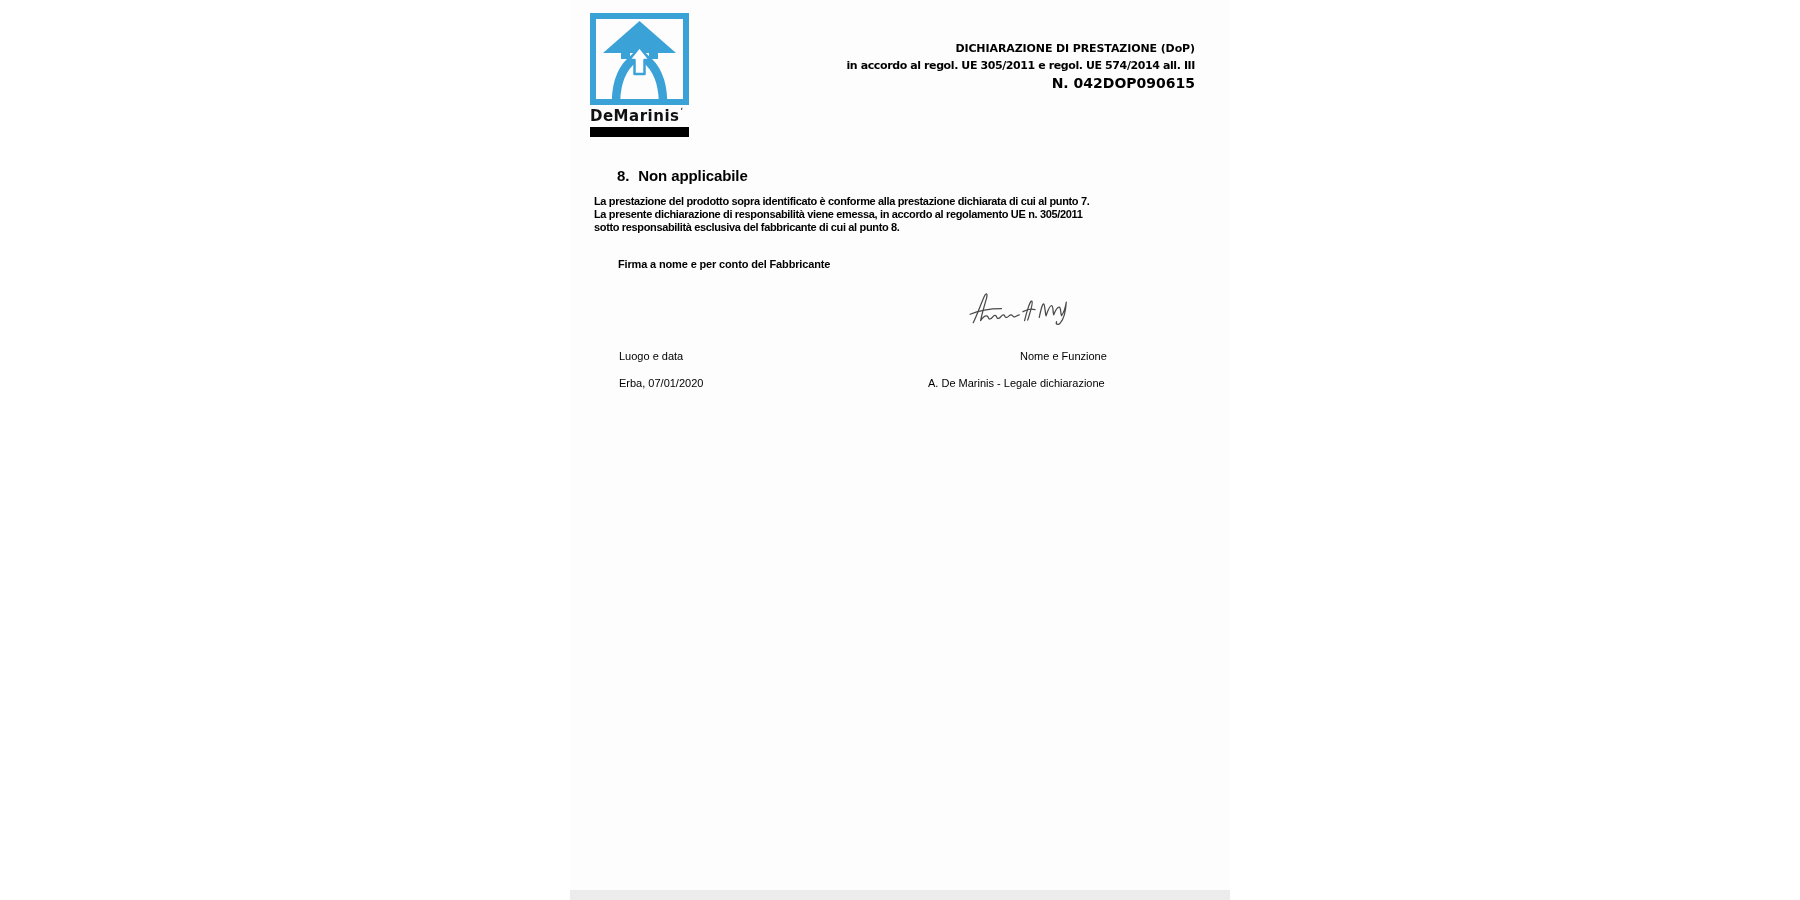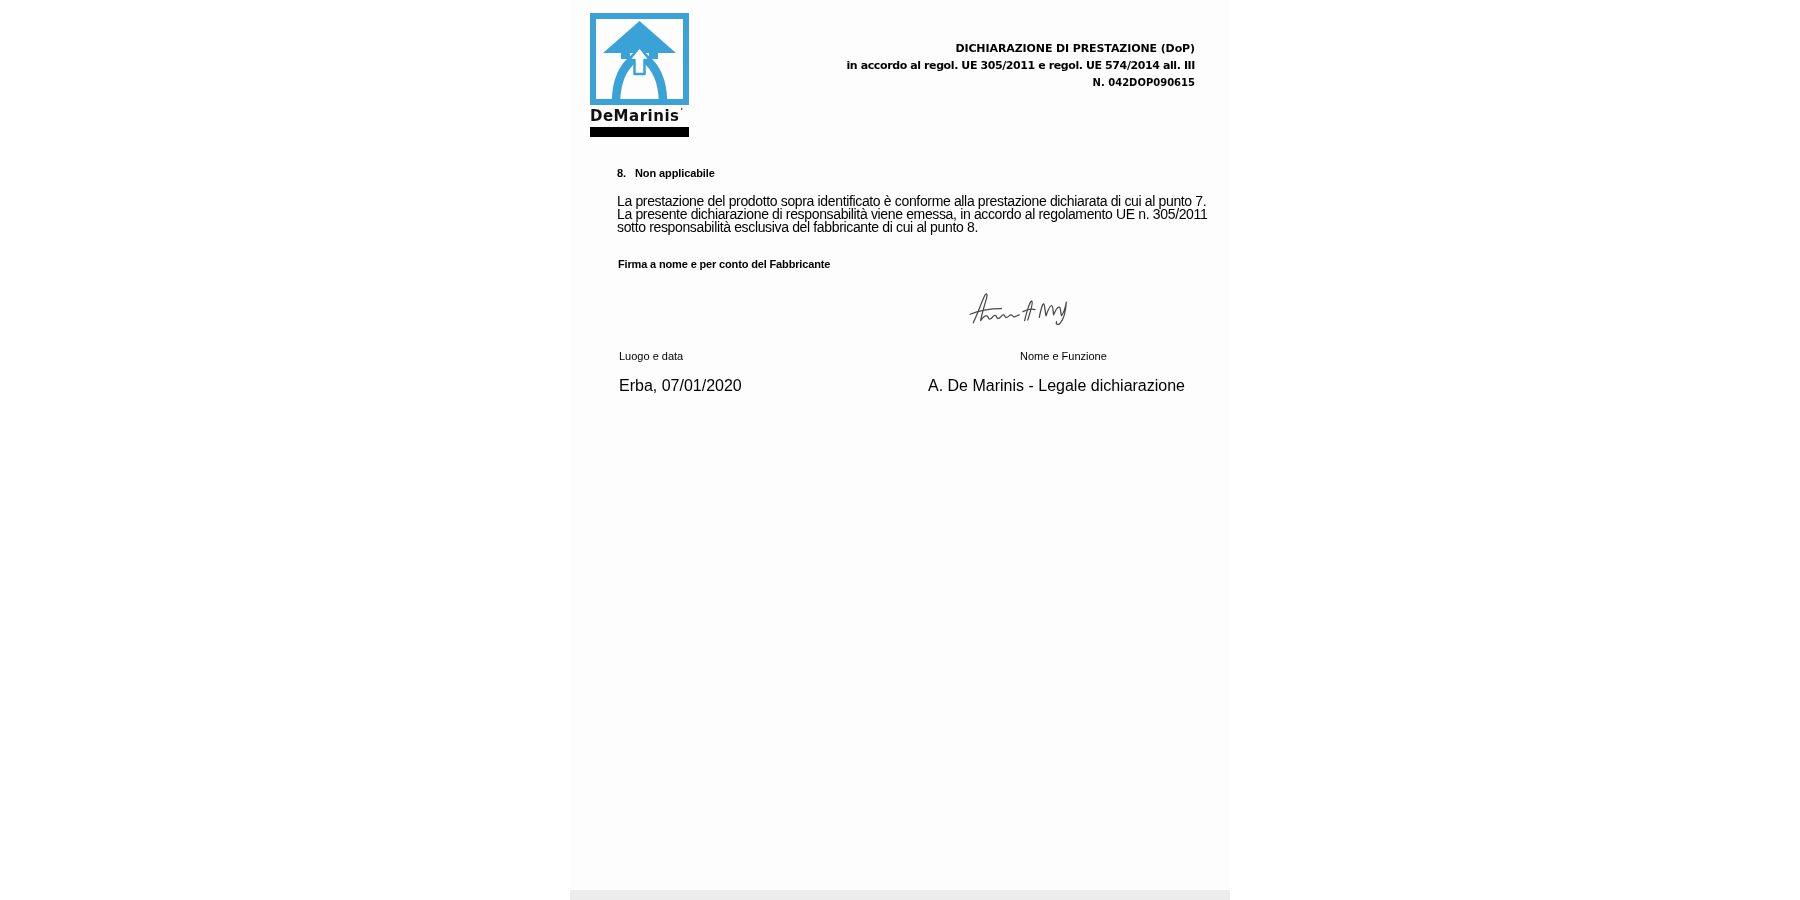--- a/index.html
+++ b/index.html
@@ -45,47 +45,47 @@
     position: absolute;
     left: 700px; top: 39px;
     width: 495px;
     text-align: right;
     font-family: "DejaVu Sans", sans-serif;
     font-weight: bold;
     color: #000000;
   }
   .h-title { font-size: 11px; line-height: 19px; letter-spacing: -0.1px; white-space: nowrap; }
   .h-sub   { font-size: 11px; line-height: 15px; letter-spacing: -0.4px; white-space: nowrap; }
-  .h-num   { font-size: 10px; line-height: 18px; margin-top: 1px; white-space: nowrap; }
+  .h-num   { font-size: 14px; line-height: 18px; margin-top: 1px; white-space: nowrap; }
 
   
   .item8 {
     position: absolute; left: 617px; top: 167px;
-    font-weight: bold; font-size: 11px; letter-spacing: -0.1px;
+    font-weight: bold; font-size: 15px; letter-spacing: -0.1px;
     white-space: nowrap;
   }
   .item8 .lbl { margin-left: 9px; }
   .decl {
-    position: absolute; left: 617px; top: 195px;
-    font-weight: normal; font-size: 14px;
+    position: absolute; left: 594px; top: 195px;
+    font-weight: bold; font-size: 11px;
     line-height: 12.9px; letter-spacing: -0.35px;
     white-space: nowrap;
   }
   .firma {
     position: absolute; left: 618px; top: 258px;
     font-weight: bold; font-size: 11px; letter-spacing: -0.15px;
     white-space: nowrap;
   }
   .sig { position: absolute; left: 968px; top: 288px; width: 110px; height: 40px; }
 
   
   .f-label { position: absolute; top: 350px; font-weight: normal; font-size: 11px; white-space: nowrap; }
   .f-label.place { left: 619px; }
   .f-label.name  { left: 984px; padding-left: 36px; }
-  .f-value { position: absolute; top: 377px; font-size: 16px; white-space: nowrap; }
+  .f-value { position: absolute; top: 377px; font-size: 11px; white-space: nowrap; }
   .f-value.place { left: 619px; }
   .f-value.name  { left: 928px; }
 </style>
 </head>
 <body>
 
 <div class="canvas">
 
   <div class="paper"></div>
 

